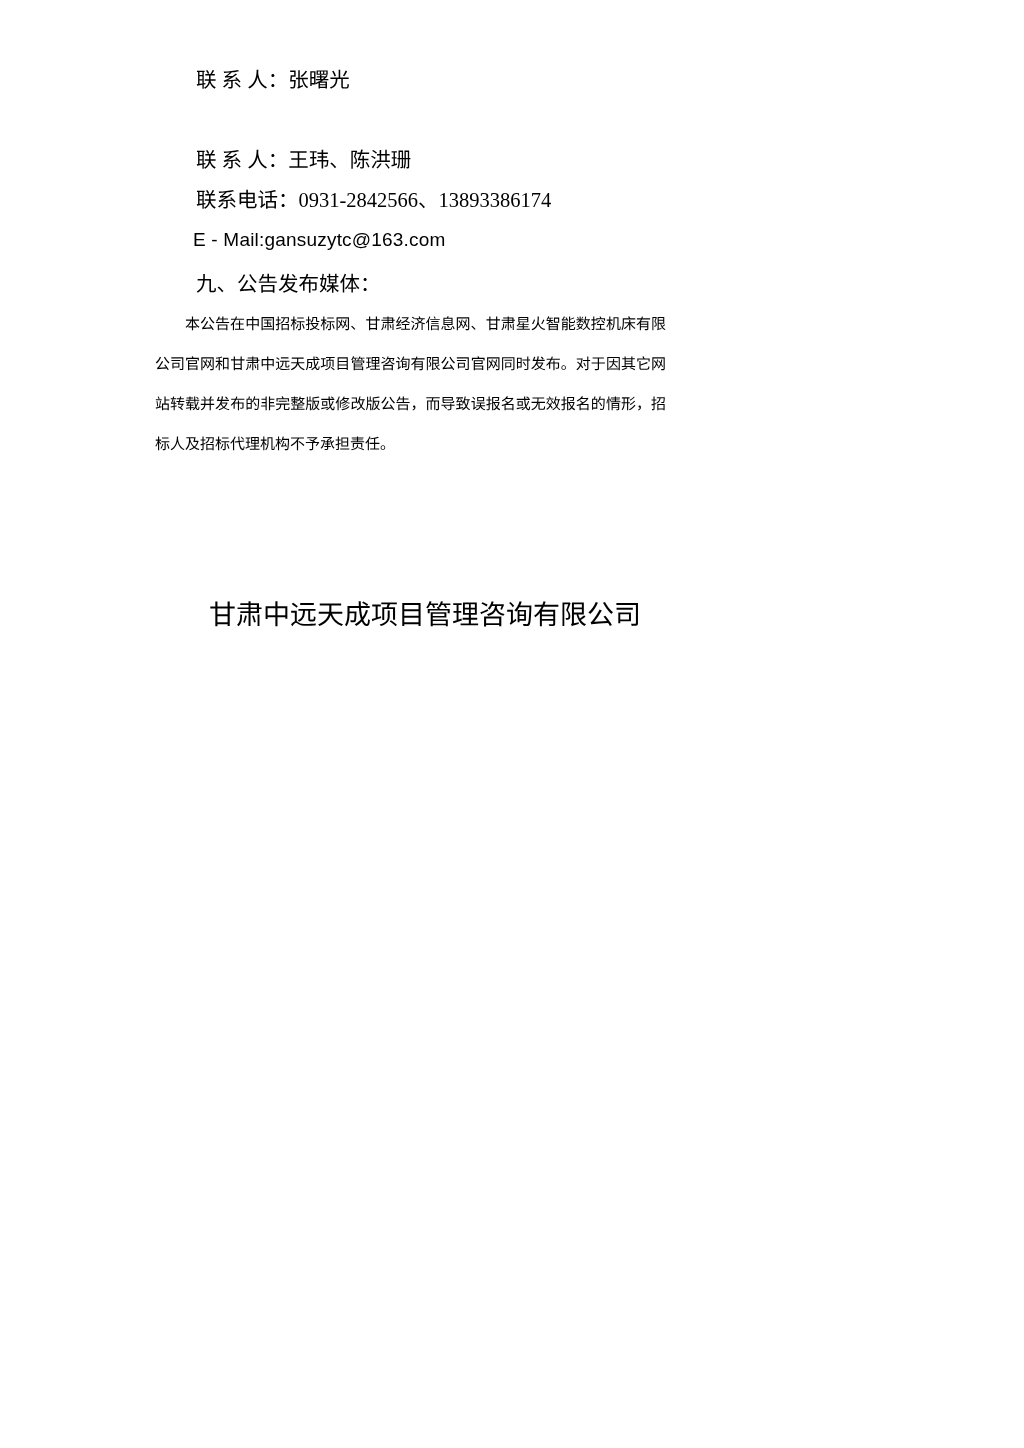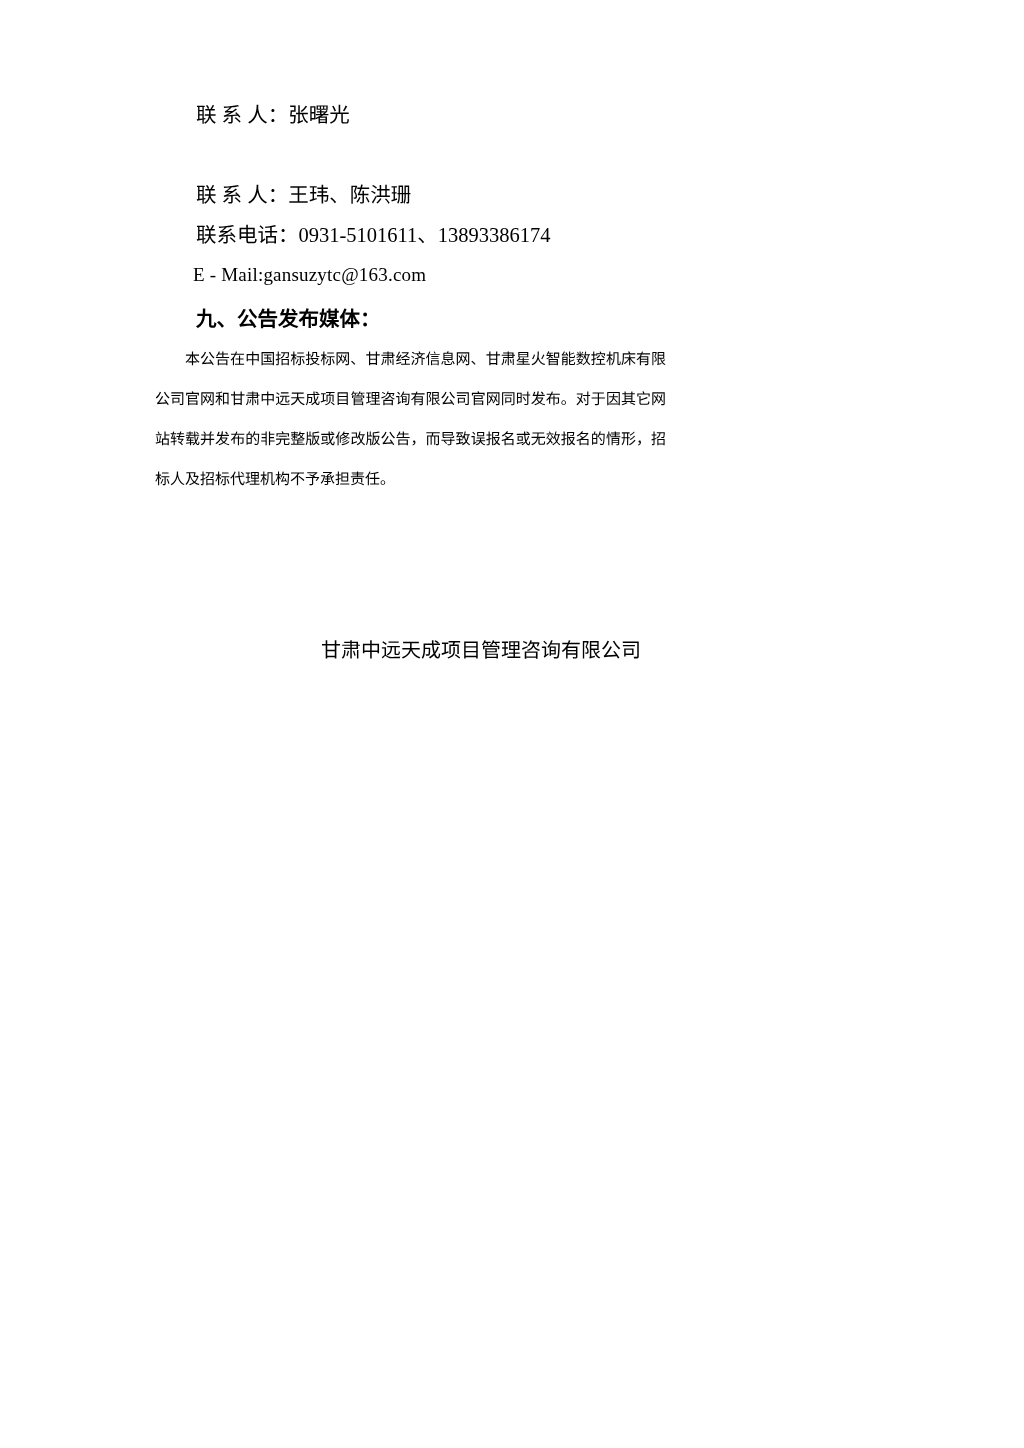--- a/index.html
+++ b/index.html
@@ -14,73 +14,73 @@
     font-family: "Liberation Serif", "DejaVu Serif", serif;
     color: #000000;
     position: relative;
     overflow: hidden;
   }
   .page {
     position: relative;
     width: 821px;
     height: 1448px;
     box-sizing: border-box;
-    padding: 95px 155px 0 155px;
+    padding: 60px 155px 0 155px;
   }
   .doc-body {
     font-size: 20.5px;
     line-height: 40px;
   }
   .line {
     white-space: pre-wrap;
     text-indent: 2em;
   }
   .spacer-md { height: 40px; }
   .mono {
-    font-family: Liberation Serif, serif;
+    font-family: Liberation Sans, sans-serif;
     font-size: 19px;
     letter-spacing: 0.2px;
   }
   .heading {
-    font-weight: bold;
+    font-weight: normal;
     font-family: "DejaVu Sans", "Liberation Sans", sans-serif;
     font-size: 20.5px;
     text-indent: 2em;
     margin-top: 4px;
   }
   .para {
     text-indent: 2em;
     text-align: justify;
     text-justify: inter-ideograph;
     font-size: 15px;
     line-height: 40px;
   }
   .signature-block {
     margin-top: 130px;
     text-align: right;
-    font-size: 20px;
+    font-size: 27px;
     line-height: 42px;
     padding-right: 25px;
   }
   .sig-date {
     padding-right: 80px;
   }
 </style>
 </head>
 <body>
 
 <div class="page">
   <div class="doc-body">
 
     <div class="line">联 系 人：张曙光</div>
 
     <div class="spacer-md"></div>
 
     <div class="line">联 系 人：王玮、陈洪珊</div>
-    <div class="line">联系电话：0931-5101611、13893386174</div>
+    <div class="line">联系电话：0931-2842566、13893386174</div>
     <div class="line mono">E - Mail:gansuzytc@163.com</div>
 
     <div class="heading">九、公告发布媒体：</div>
 
     <div class="para">本公告在中国招标投标网、甘肃经济信息网、甘肃星火智能数控机床有限公司官网和甘肃中远天成项目管理咨询有限公司官网同时发布。对于因其它网站转载并发布的非完整版或修改版公告，而导致误报名或无效报名的情形，招标人及招标代理机构不予承担责任。</div>
 
     <div class="signature-block">
       <div>甘肃中远天成项目管理咨询有限公司</div>
     </div>
 

